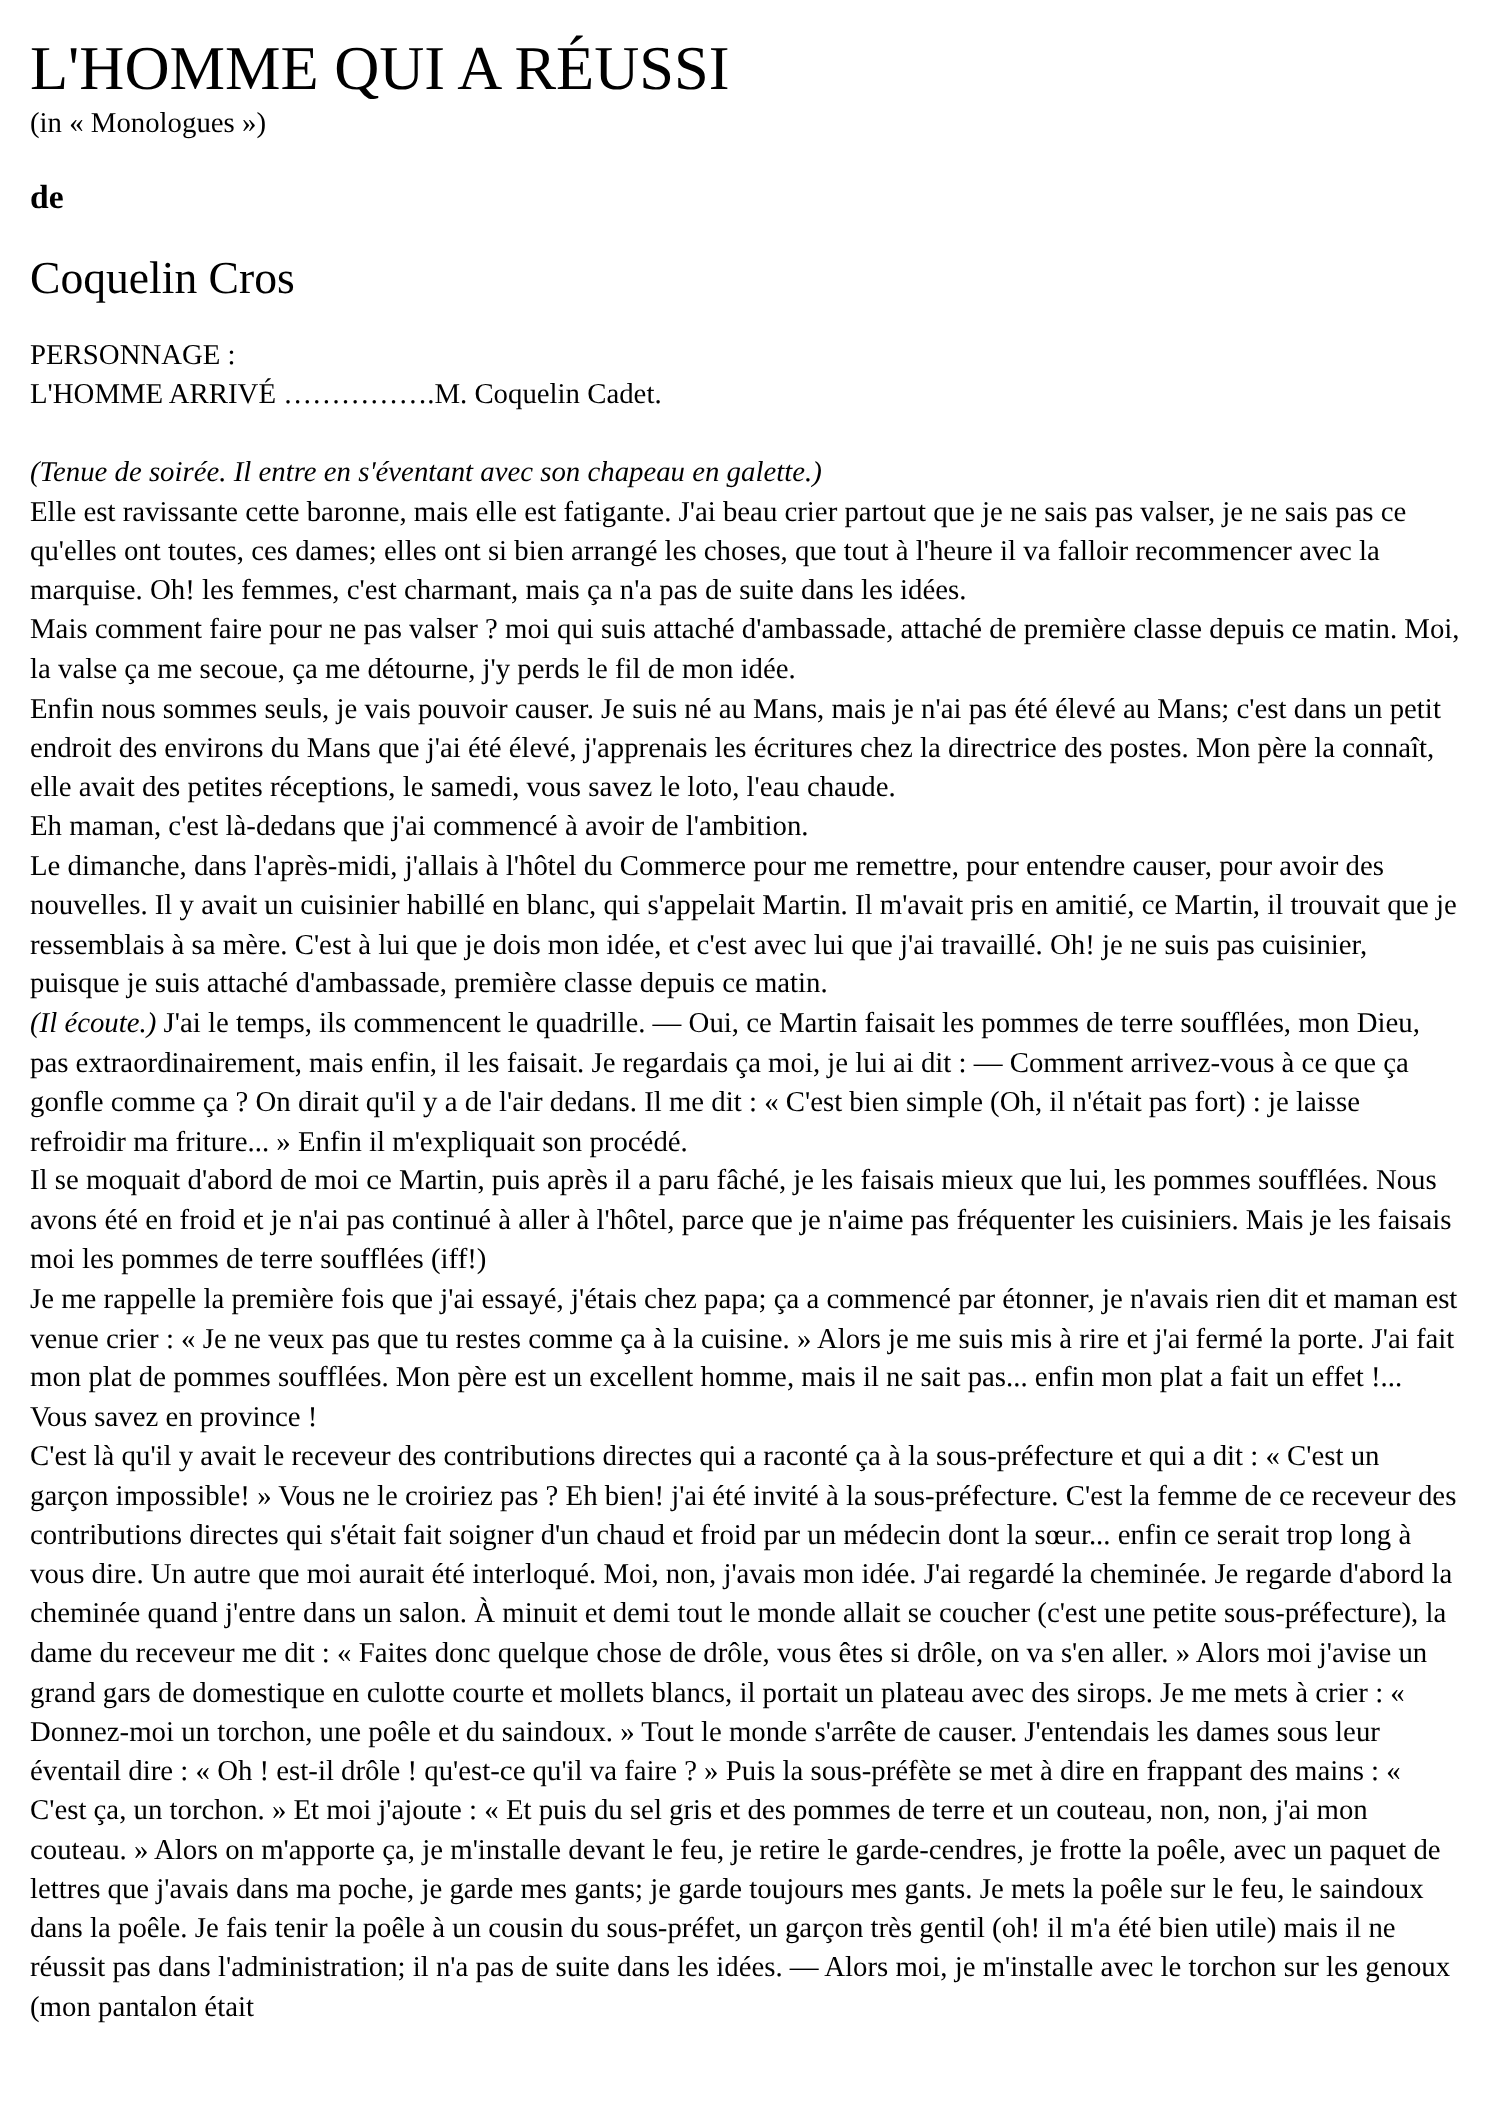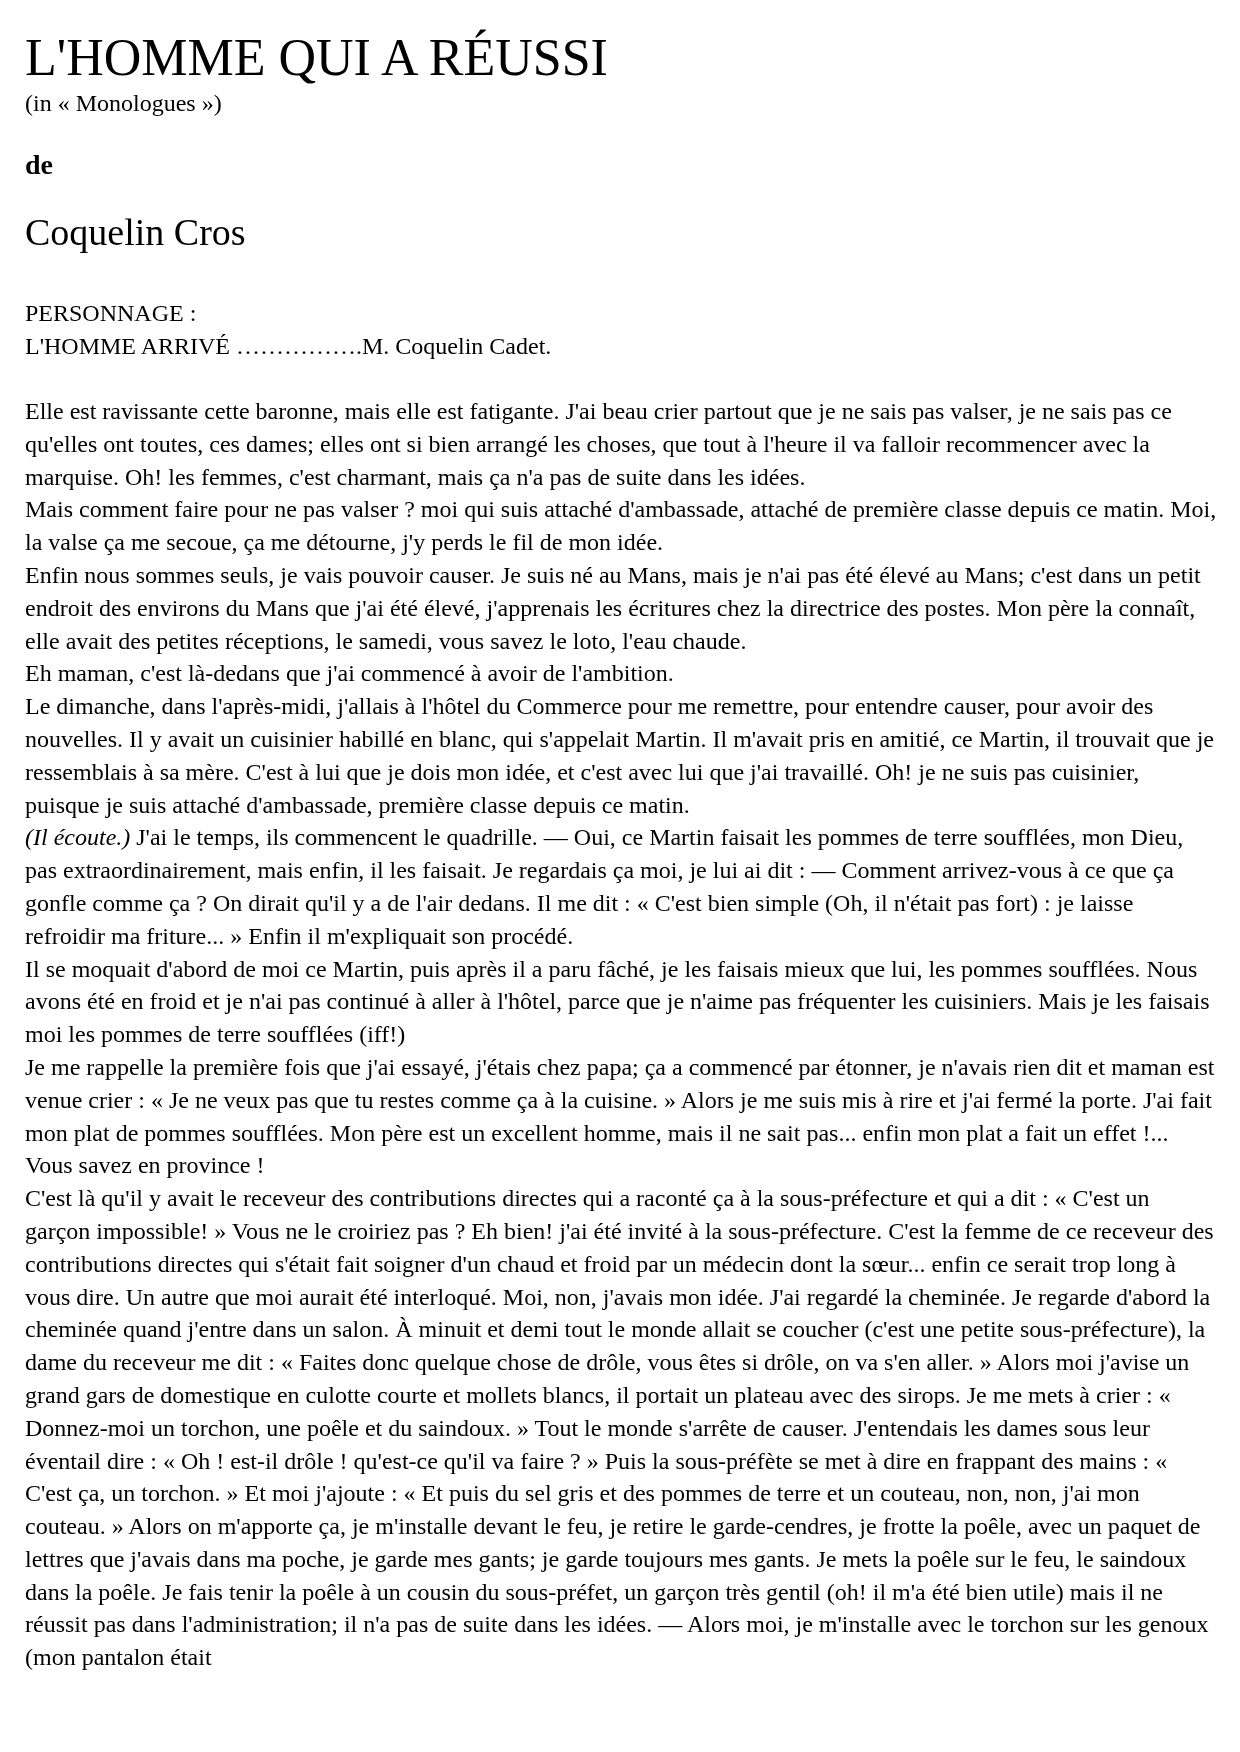--- a/index.html
+++ b/index.html
@@ -39,21 +39,21 @@
     }
     .author {
       font-size: 38px;
       line-height: 44px;
       margin: 30px 0 0 0;
       font-weight: normal;
     }
     .cast {
       font-size: 24px;
       line-height: 33px;
-      margin: 43px 0 0 0;
+      margin: 26px 0 0 0;
     }
     .cast div { margin: 0; }
     .stage-direction {
       font-style: italic;
     }
     .body-text {
       font-size: 24px;
       line-height: 32.8px;
       margin: 32px 0 0 0;
       width: 1192px;
@@ -73,20 +73,21 @@
   <div class="subtitle">(in « Monologues »)</div>
   <div class="by">de</div>
   <h2 class="author">Coquelin Cros</h2>
 
   <div class="cast">
     <div>PERSONNAGE :</div>
     <div><span>L'HOMME ARRIVÉ ……………</span><span>.M. Coquelin Cadet.</span></div>
   </div>
 
   <div class="body-text">
+    <p class="stage-direction">(Tenue de soirée. Il entre en s'éventant avec son chapeau en galette.)</p>
     <p>Elle est ravissante cette baronne, mais elle est fatigante. J'ai beau crier partout que je ne sais pas valser, je ne sais pas ce qu'elles ont toutes, ces dames; elles ont si bien arrangé les choses, que tout à l'heure il va falloir recommencer avec la marquise. Oh! les femmes, c'est charmant, mais ça n'a pas de suite dans les idées.</p>
     <p>Mais comment faire pour ne pas valser ? moi qui suis attaché d'ambassade, attaché de première classe depuis ce matin. Moi, la valse ça me secoue, ça me détourne, j'y perds le fil de mon idée.</p>
     <p>Enfin nous sommes seuls, je vais pouvoir causer. Je suis né au Mans, mais je n'ai pas été élevé au Mans; c'est dans un petit endroit des environs du Mans que j'ai été élevé, j'apprenais les écritures chez la directrice des postes. Mon père la connaît, elle avait des petites réceptions, le samedi, vous savez le loto, l'eau chaude.</p>
     <p>Eh maman, c'est là-dedans que j'ai commencé à avoir de l'ambition.</p>
     <p>Le dimanche, dans l'après-midi, j'allais à l'hôtel du Commerce pour me remettre, pour entendre causer, pour avoir des nouvelles. Il y avait un cuisinier habillé en blanc, qui s'appelait Martin. Il m'avait pris en amitié, ce Martin, il trouvait que je ressemblais à sa mère. C'est à lui que je dois mon idée, et c'est avec lui que j'ai travaillé. Oh! je ne suis pas cuisinier, puisque je suis attaché d'ambassade, première classe depuis ce matin.</p>
     <p><em>(Il écoute.)</em><span> J'ai le temps, ils commencent le quadrille. — Oui, ce Martin faisait les pommes de terre soufflées, mon Dieu, pas extraordinairement, mais enfin, il les faisait. Je regardais ça moi, je lui ai dit : — Comment arrivez-vous à ce que ça gonfle comme ça ? On dirait qu'il y a de l'air dedans. Il me dit : « C'est bien simple (Oh, il n'était pas fort) : je laisse refroidir ma friture... » Enfin il m'expliquait son procédé.</span></p>
     <p>Il se moquait d'abord de moi ce Martin, puis après il a paru fâché, je les faisais mieux que lui, les pommes soufflées. Nous avons été en froid et je n'ai pas continué à aller à l'hôtel, parce que je n'aime pas fréquenter les cuisiniers. Mais je les faisais moi les pommes de terre soufflées (iff!)</p>
     <p>Je me rappelle la première fois que j'ai essayé, j'étais chez papa; ça a commencé par étonner, je n'avais rien dit et maman est venue crier : « Je ne veux pas que tu restes comme ça à la cuisine. » Alors je me suis mis à rire et j'ai fermé la porte. J'ai fait mon plat de pommes soufflées. Mon père est un excellent homme, mais il ne sait pas... enfin mon plat a fait un effet !... Vous savez en province !</p>
     <p>C'est là qu'il y avait le receveur des contributions directes qui a raconté ça à la sous-préfecture et qui a dit : « C'est un garçon impossible! » Vous ne le croiriez pas ? Eh bien! j'ai été invité à la sous-préfecture. C'est la femme de ce receveur des contributions directes qui s'était fait soigner d'un chaud et froid par un médecin dont la sœur... enfin ce serait trop long à vous dire. Un autre que moi aurait été interloqué. Moi, non, j'avais mon idée. J'ai regardé la cheminée. Je regarde d'abord la cheminée quand j'entre dans un salon. À minuit et demi tout le monde allait se coucher (c'est une petite sous-préfecture), la dame du receveur me dit : « Faites donc quelque chose de drôle, vous êtes si drôle, on va s'en aller. » Alors moi j'avise un grand gars de domestique en culotte courte et mollets blancs, il portait un plateau avec des sirops. Je me mets à crier : « Donnez-moi un torchon, une poêle et du saindoux. » Tout le monde s'arrête de causer. J'entendais les dames sous leur éventail dire : « Oh ! est-il drôle ! qu'est-ce qu'il va faire ? » Puis la sous-préfète se met à dire en frappant des mains : « C'est ça, un torchon. » Et moi j'ajoute : « Et puis du sel gris et des pommes de terre et un couteau, non, non, j'ai mon couteau. » Alors on m'apporte ça, je m'installe devant le feu, je retire le garde-cendres, je frotte la poêle, avec un paquet de lettres que j'avais dans ma poche, je garde mes gants; je garde toujours mes gants. Je mets la poêle sur le feu, le saindoux dans la poêle. Je fais tenir la poêle à un cousin du sous-préfet, un garçon très gentil (oh! il m'a été bien utile) mais il ne réussit pas dans l'administration; il n'a pas de suite dans les idées. — Alors moi, je m'installe avec le torchon sur les genoux (mon pantalon était</p>
   </div>

